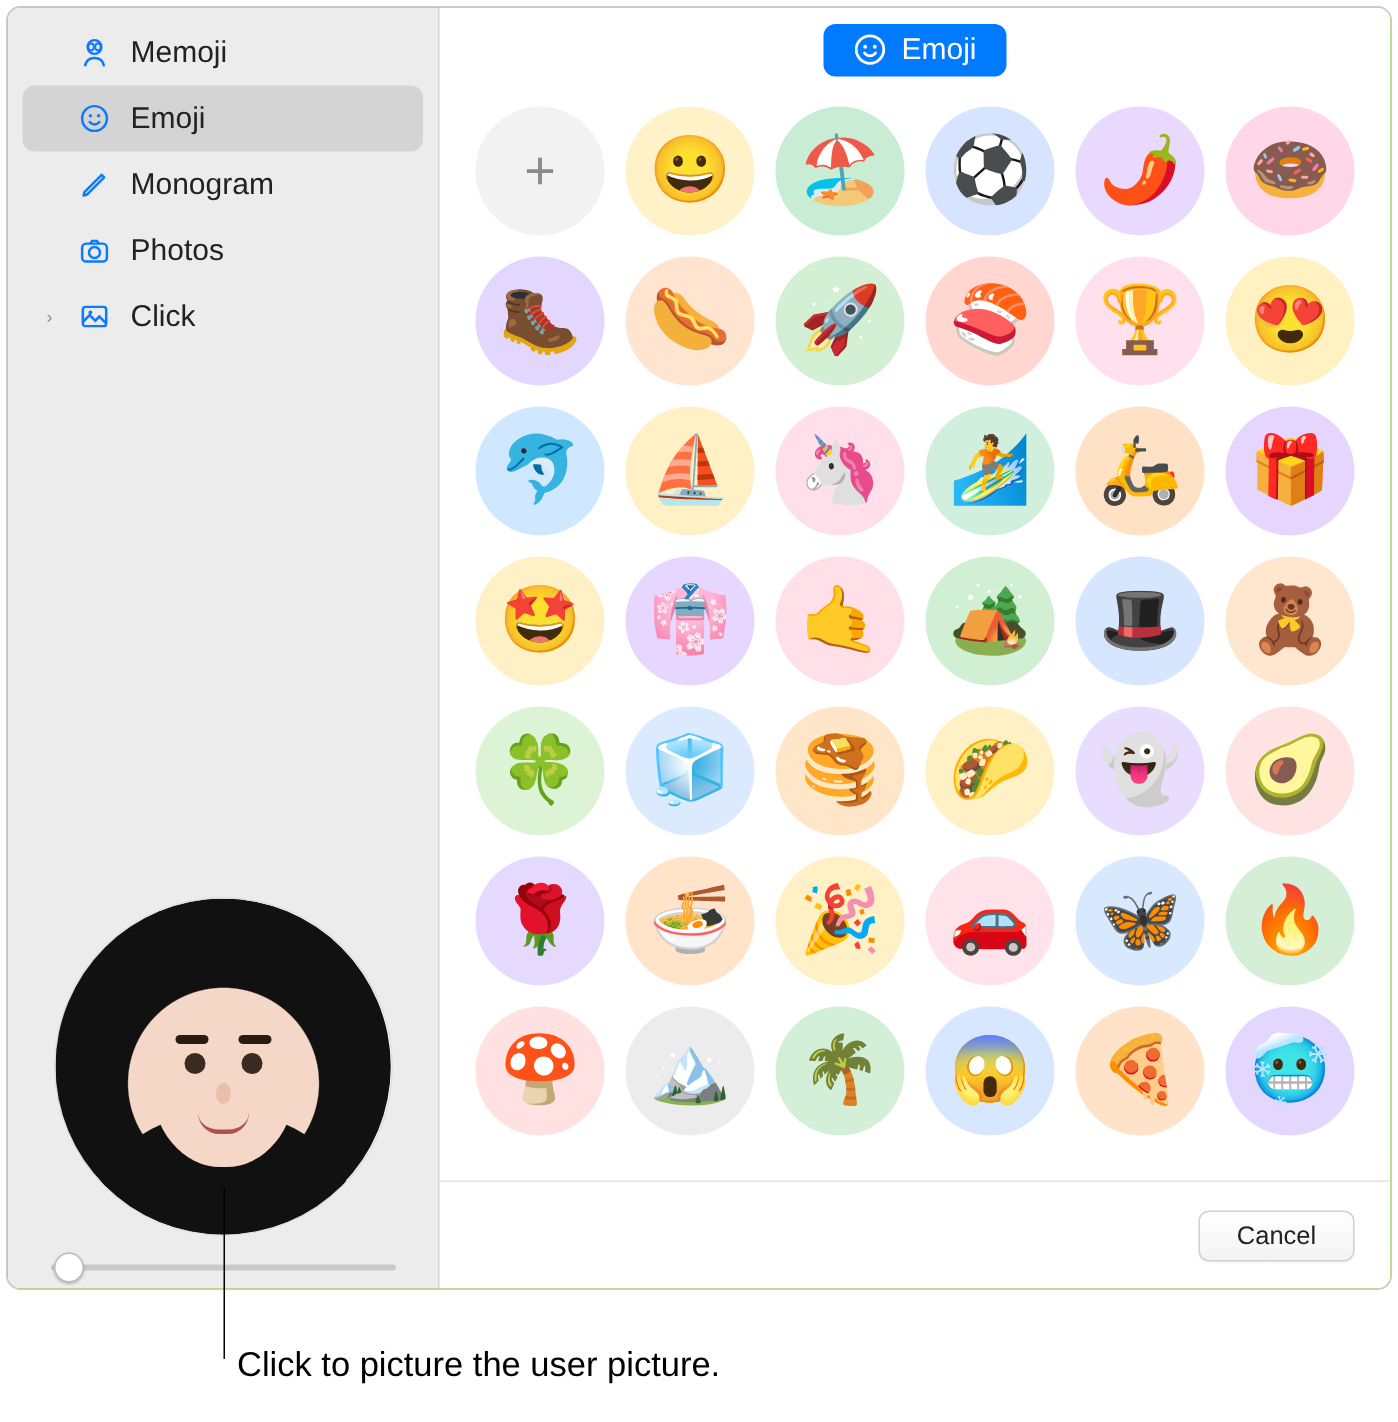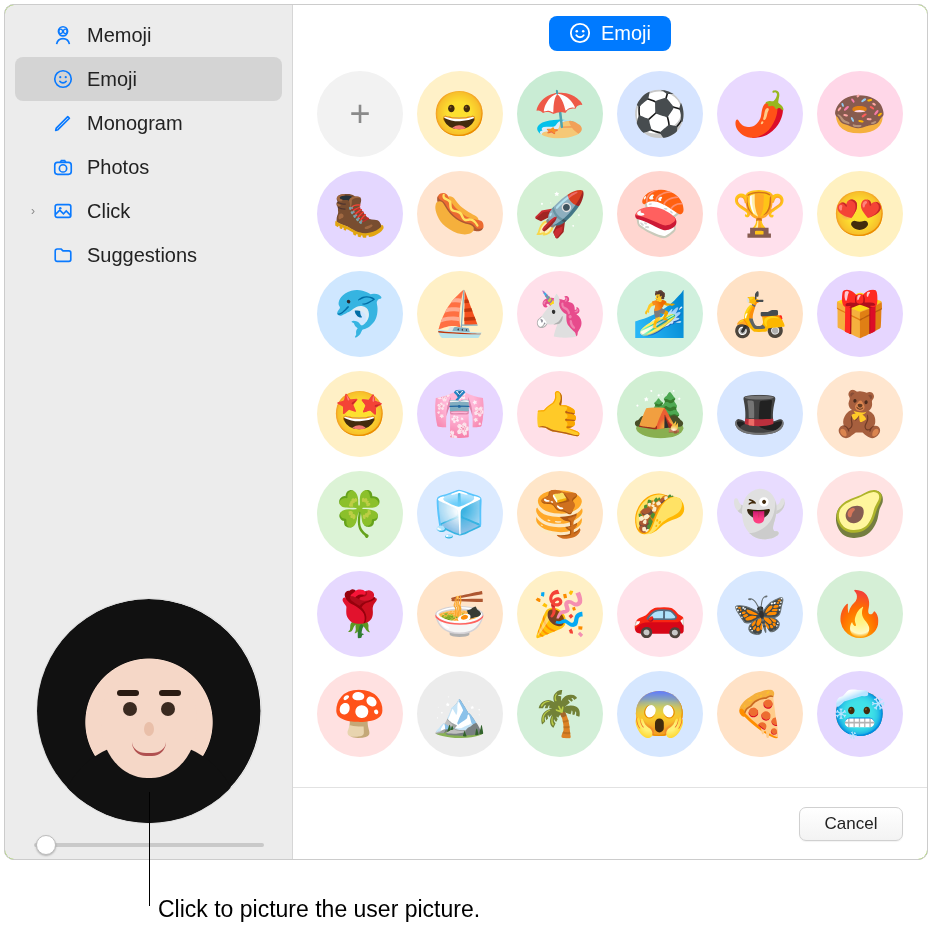--- a/index.html
+++ b/index.html
@@ -224,29 +224,20 @@
         <div class="side-item">
           <span class="disclosure" style="visibility: visible;">›</span>
           <span class="side-icon" style="color: rgb(10, 122, 255);">
             <svg viewBox="0 0 24 24" width="22" height="22">
               <rect x="3.5" y="5" width="17" height="14" rx="2" fill="none" stroke="currentColor" stroke-width="1.8"></rect>
               <path d="M3.5 16l5-5 4 4 3-3 5 5" fill="none" stroke="currentColor" stroke-width="1.8"></path>
               <circle cx="9" cy="9" r="1.4" fill="currentColor"></circle>
             </svg>
           </span>
           <span>Click</span>
-        </div>
-        <div class="side-item">
-          <span class="disclosure" style="visibility: hidden;"></span>
-          <span class="side-icon" style="color: rgb(10, 122, 255);">
-            <svg viewBox="0 0 24 24" width="22" height="22">
-              <path d="M3.5 7.5c0-1.1.9-2 2-2H10l2 2h6.5c1.1 0 2 .9 2 2V17c0 1.1-.9 2-2 2h-13c-1.1 0-2-.9-2-2V7.5z" fill="none" stroke="currentColor" stroke-width="1.8"></path>
-            </svg>
-          </span>
-          <span>Suggestions</span>
         </div>
       </div>
 
     <div class="preview-wrap">
       <div class="avatar">
         <div class="memoji-hair"></div>
         <div class="memoji-body"></div>
         <div class="memoji-face">
           <div class="memoji-brow l"></div>
             <div class="memoji-brow r"></div>

